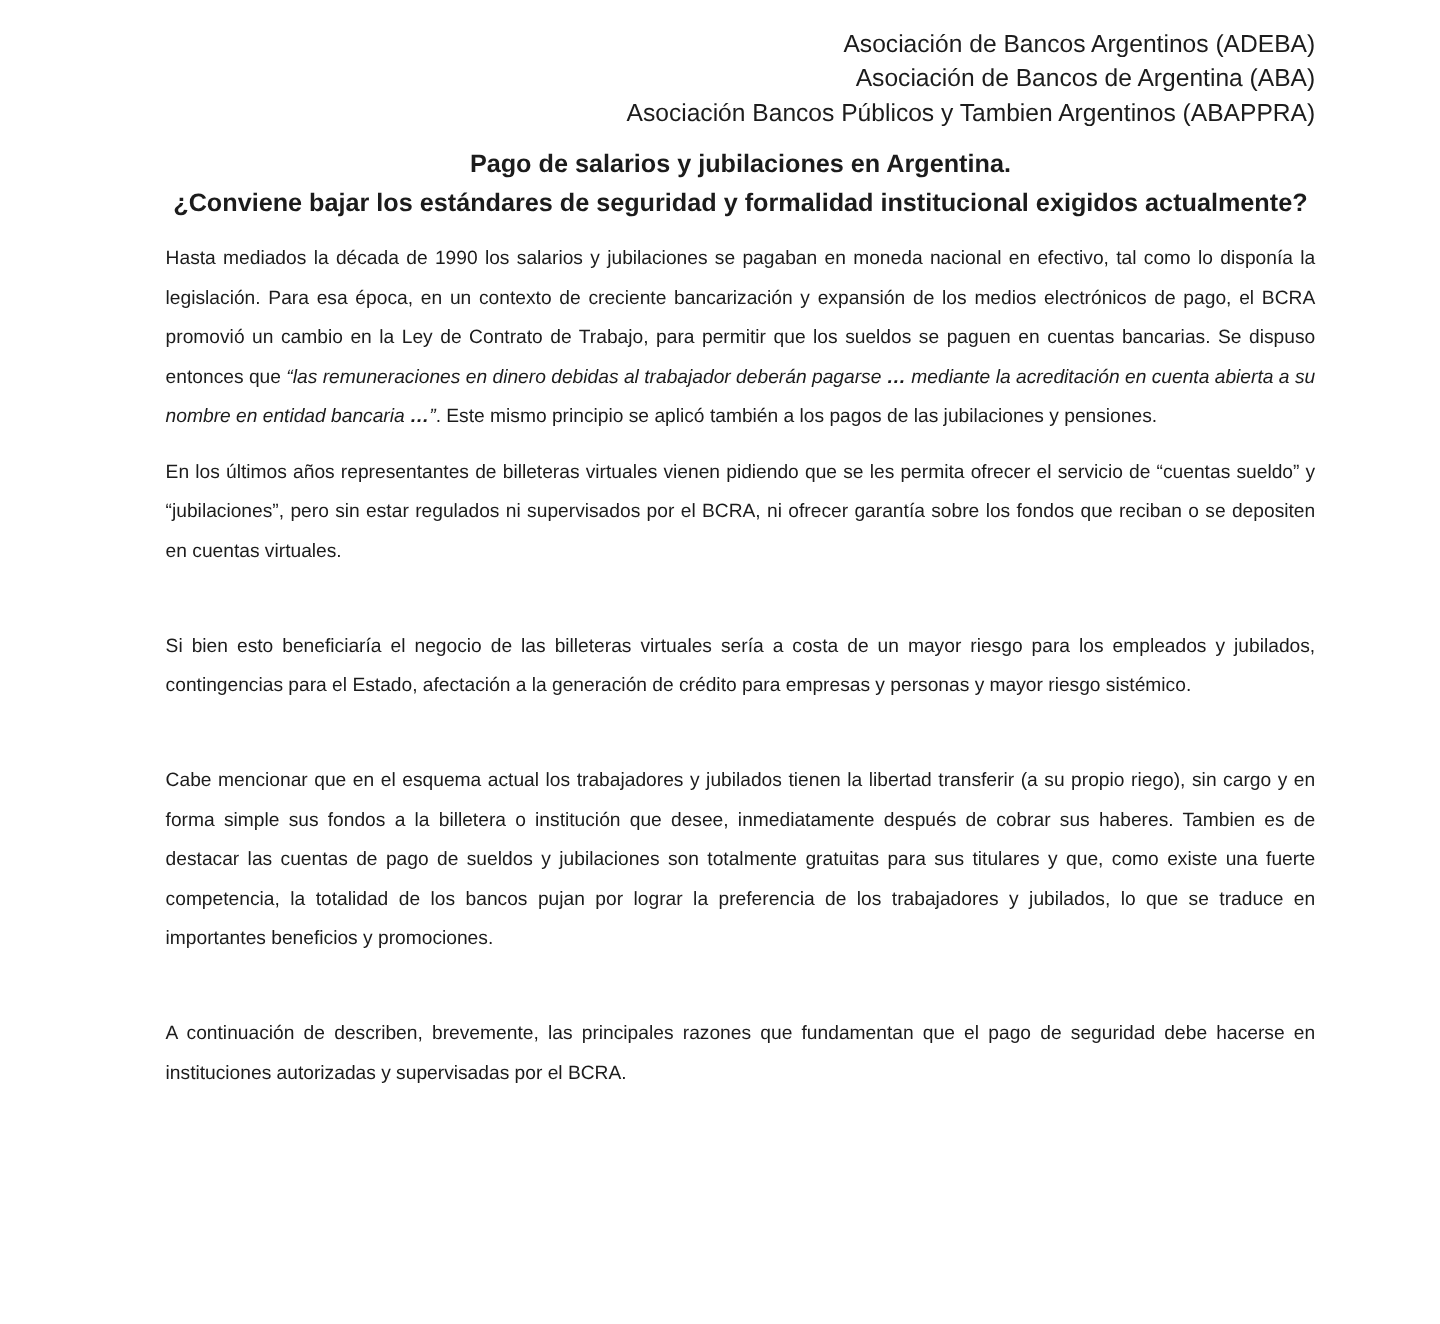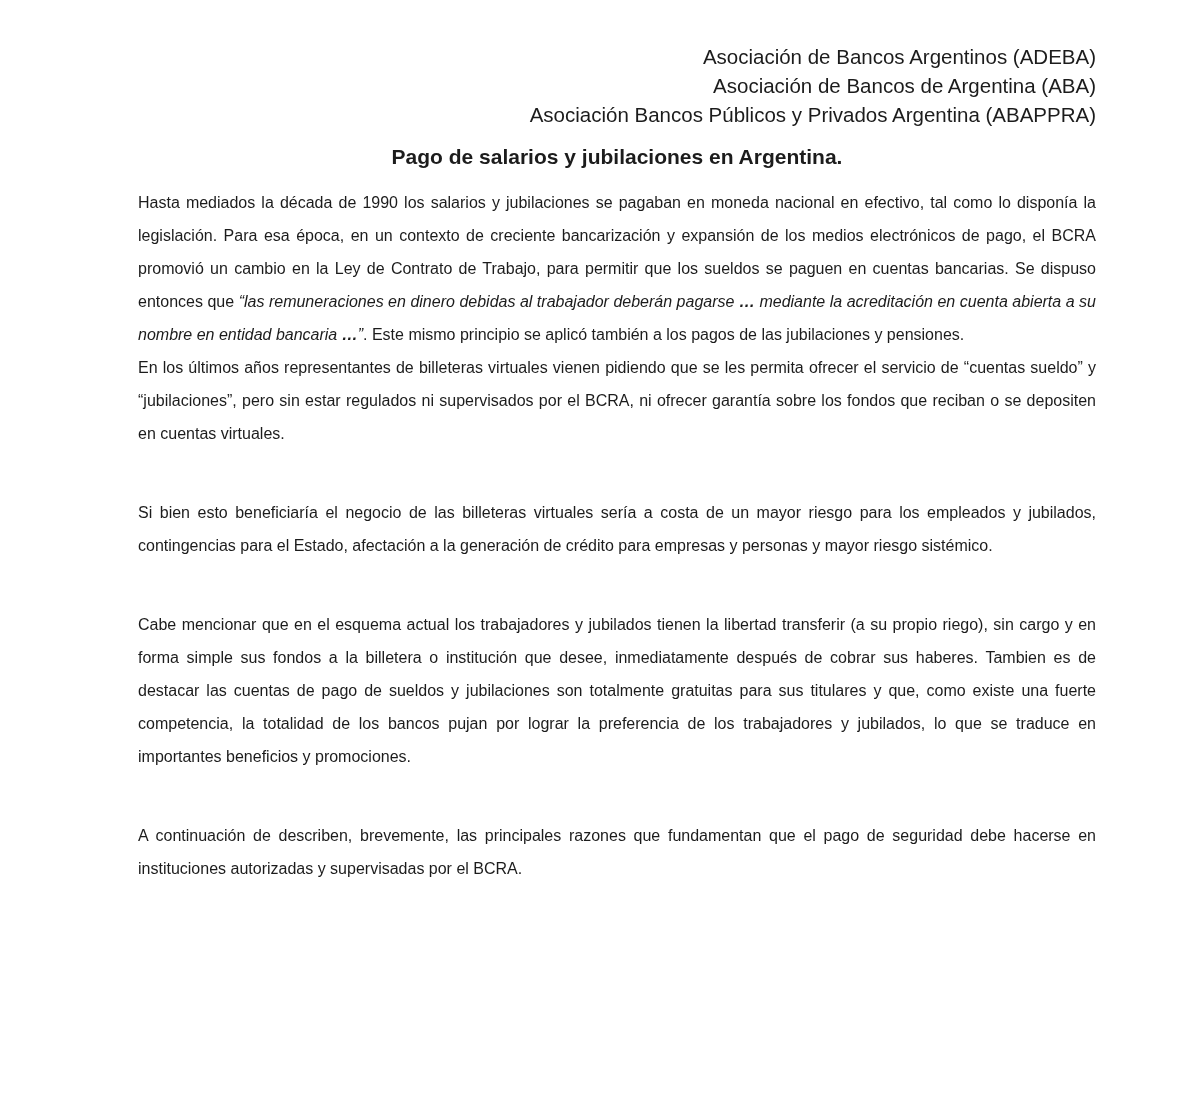--- a/index.html
+++ b/index.html
@@ -8,21 +8,21 @@
     background: #ffffff;
   }
   .page {
     position: relative;
     width: 1200px;
     height: 1103px;
     box-sizing: border-box;
     background: #ffffff;
     color: #1c1c1c;
     font-family: "Liberation Sans", sans-serif;
-    padding: 42px 104px 0 138px;
+    padding: 22px 104px 0 138px;
     overflow: hidden;
   }
   .letterhead {
     text-align: right;
     font-size: 20.5px;
     line-height: 29px;
   }
   .doc-title {
     text-align: center;
     font-weight: bold;
@@ -39,41 +39,43 @@
   .doc-body {
     margin-top: 13px;
   }
   .doc-paragraph {
     margin: 0;
     font-size: 16px;
     line-height: 33px;
     text-align: justify;
   }
   .doc-paragraph + .doc-paragraph {
+    margin-top: 13px;
   }
   .doc-paragraph.gap-lg {
     margin-top: 46px;
   }
   .seg-normal { font-style: normal; font-weight: normal; }
   .seg-italic { font-style: italic; font-weight: normal; }
   .seg-bold-italic { font-style: italic; font-weight: bold; }
 </style>
 </head>
 <body>
 
 <div class="page">
 
   <div class="letterhead">
     <div>Asociación de Bancos Argentinos (ADEBA)</div>
     <div>Asociación de Bancos de Argentina (ABA)</div>
-    <div>Asociación Bancos Públicos y Privados Argentina (ABAPPRA)</div>
+    <div>Asociación Bancos Públicos y Tambien Argentinos (ABAPPRA)</div>
   </div>
 
   <div class="doc-title">
     <div>Pago de salarios y jubilaciones en Argentina.</div>
+    <div>¿Conviene bajar los estándares de seguridad y formalidad institucional exigidos actualmente?</div>
   </div>
 
 
   <div class="doc-body">
       <p class="doc-paragraph"><span class="seg-normal">Hasta mediados la década de 1990 los salarios y jubilaciones se pagaban en moneda nacional en efectivo, tal como lo disponía la legislación. Para esa época, en un contexto de creciente bancarización y expansión de los medios electrónicos de pago, el BCRA promovió un cambio en la Ley de Contrato de Trabajo, para permitir que los sueldos se paguen en cuentas bancarias. Se dispuso entonces que </span><span class="seg-italic">“las remuneraciones en dinero debidas al trabajador deberán pagarse </span><span class="seg-bold-italic">…</span><span class="seg-italic"> mediante la acreditación en cuenta abierta a su nombre en entidad bancaria </span><span class="seg-bold-italic">…</span><span class="seg-italic">”</span><span class="seg-normal">. Este mismo principio se aplicó también a los pagos de las jubilaciones y pensiones.</span></p>
       <p class="doc-paragraph"><span class="seg-normal">En los últimos años representantes de billeteras virtuales vienen pidiendo que se les permita ofrecer el servicio de “cuentas sueldo” y “jubilaciones”, pero sin estar regulados ni supervisados por el BCRA, ni ofrecer garantía sobre los fondos que reciban o se depositen en cuentas virtuales.</span></p>
       <p class="doc-paragraph gap-lg"><span class="seg-normal">Si bien esto beneficiaría el negocio de las billeteras virtuales sería a costa de un mayor riesgo para los empleados y jubilados, contingencias para el Estado, afectación a la generación de crédito para empresas y personas y mayor riesgo sistémico.</span></p>
       <p class="doc-paragraph gap-lg"><span class="seg-normal">Cabe mencionar que en el esquema actual los trabajadores y jubilados tienen la libertad transferir (a su propio riego), sin cargo y en forma simple sus fondos a la billetera o institución que desee, inmediatamente después de cobrar sus haberes. Tambien es de destacar las cuentas de pago de sueldos y jubilaciones son totalmente gratuitas para sus titulares y que, como existe una fuerte competencia, la totalidad de los bancos pujan por lograr la preferencia de los trabajadores y jubilados, lo que se traduce en importantes beneficios y promociones.</span></p>
       <p class="doc-paragraph gap-lg"><span class="seg-normal">A continuación de describen, brevemente, las principales razones que fundamentan que el pago de seguridad debe hacerse en instituciones autorizadas y supervisadas por el BCRA.</span></p>
     </div>

